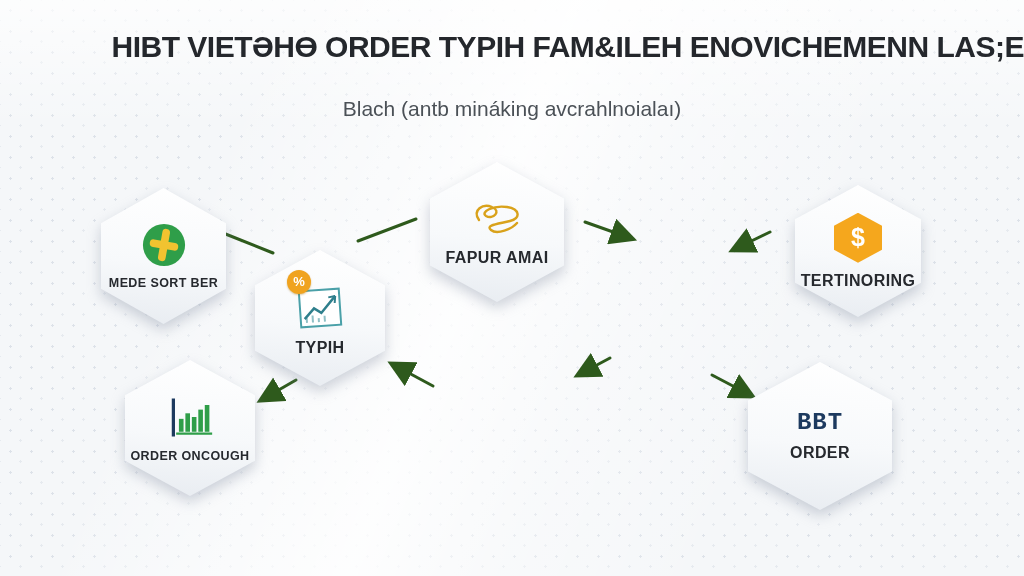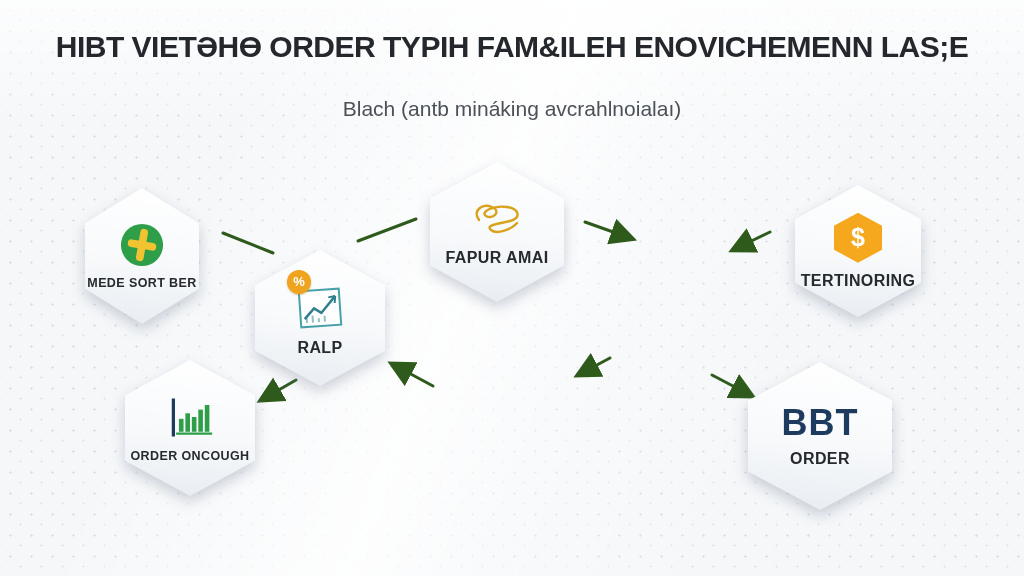--- a/index.html
+++ b/index.html
@@ -16,21 +16,21 @@
     background-position:0 0, 10px 10px;
   }
   .canvas::before {
     content:""; position:absolute; inset:0; z-index:0;
     background:
       linear-gradient(112deg, rgba(255,255,255,0) 22%, rgba(255,255,255,0.85) 46%, rgba(255,255,255,0.35) 58%, rgba(255,255,255,0) 75%),
       linear-gradient(180deg, rgba(255,255,255,0.75) 0%, rgba(255,255,255,0) 22%);
   }
 
   .title {
-    position:absolute; top:30px; left:0; width:100%; text-align:center;
+    position:absolute; top:30px; left:0; width:100%; text-align:right;
     font-size:30px; font-weight:700; letter-spacing:-0.5px; color:#24272c; z-index:2;
   }
   .subtitle {
     position:absolute; top:73px; left:0; width:100%; text-align:center;
     font-size:21px; font-weight:400; color:#4b5157; z-index:2;margin-top:24px;
   }
 
   .arrows { position:absolute; left:0; top:0; z-index:1; }
   .arrows line { stroke:#2e5a1c; stroke-width:3; stroke-linecap:round; }
 
@@ -40,21 +40,21 @@
     clip-path:polygon(50% 0%, 100% 26%, 100% 74%, 50% 100%, 0% 74%, 0% 26%);
     background:linear-gradient(185deg, #ffffff 0%, #f7f9fb 55%, #e8ecf1 100%);
     display:flex; flex-direction:column; align-items:center; justify-content:center; gap:9px;
   }
   .node-label {
     font-size:16px; font-weight:700; letter-spacing:0.4px; color:#26292e; text-align:left; line-height:1.1;
   }
   .node-label.small { font-size:12.5px; }
   .node-label.mid { font-size:15px; }
 
-  .pos-mede     { left:85px;  top:188px; width:114px; height:136px; }
+  .pos-mede     { left:101px;  top:188px; width:125px; height:136px; }
   .pos-ralp     { left:255px; top:250px; width:130px; height:136px; }
   .pos-fapur    { left:430px; top:162px; width:134px; height:140px; }
   .pos-tbean    { left:613px; top:250px; width:130px; height:136px; }
   .pos-tert     { left:795px; top:185px; width:126px; height:132px; }
   .pos-pimf     { left:125px; top:360px; width:130px; height:136px; }
   .pos-fistnais { left:415px; top:368px; width:164px; height:168px; }
   .pos-bbt      { left:748px; top:362px; width:144px; height:148px; }
 
   .icon { display:flex; align-items:center; justify-content:center; position:relative; }
 
@@ -65,21 +65,21 @@
     box-shadow:0 1px 2px rgba(160,110,0,0.4);
   }
 
   .hex-coin {
     width:48px; height:50px;
     clip-path:polygon(50% 0%, 100% 26%, 100% 74%, 50% 100%, 0% 74%, 0% 26%);
     background:#f5a71d; color:#ffffff; font-size:25px; font-weight:700;
     display:flex; align-items:center; justify-content:center;
   }
 
-  .bbt-logo { font-size:36px; font-weight:700; letter-spacing:1px; color:#1d3a5f; line-height:1; }
+  .bbt-logo { font-size:24px; font-weight:700; letter-spacing:1px; color:#1d3a5f; line-height:1;font-family:Liberation Mono, monospace; }
 </style>
 </head>
 <body>
 
 <div class="canvas">
 
   <div class="title">HIBT VIETƏHƟ ORDER TYPIH FAM&amp;ILEH ENOVICHEMENN LAS;E</div>
   <div class="subtitle">Blach (antb mináking avcrahlnoialaı)</div>
 
   <svg class="arrows" width="1024" height="576" viewBox="0 0 1024 576">
@@ -124,21 +124,21 @@
               <line x1="19" y1="42" x2="19" y2="35"></line>
               <line x1="25" y1="42" x2="25" y2="38"></line>
               <line x1="31" y1="42" x2="31" y2="36"></line>
             </g>
             <polyline points="11,38 21,28 28,33 43,17" stroke="#2f7f8c" stroke-width="2.5" fill="none"></polyline>
             <path d="M43,17 l-7,1 M43,17 l-1,7" stroke="#2f7f8c" stroke-width="2" fill="none"></path>
           </g>
         </svg>
         <span class="ralp-badge">%</span>
       </span>
-      <span class="node-label">RALP</span>
+      <span class="node-label">TYPIH</span>
     </div>
   </div>
 
   <div class="hex-wrap pos-fapur">
     <div class="hex">
       <span class="icon">
         <svg width="64" height="42" viewBox="0 0 64 42">
           <path d="M14 22 C7 12, 18 5, 27 9 C37 13, 28 22, 21 18 C15 14, 28 7, 42 9 C55 11, 56 20, 45 23 C33 26, 20 27, 26 32 C32 37, 47 31, 52 25" stroke="#d9a21b" fill="none" stroke-width="2.4" stroke-linecap="round"></path>
         </svg>
       </span>

